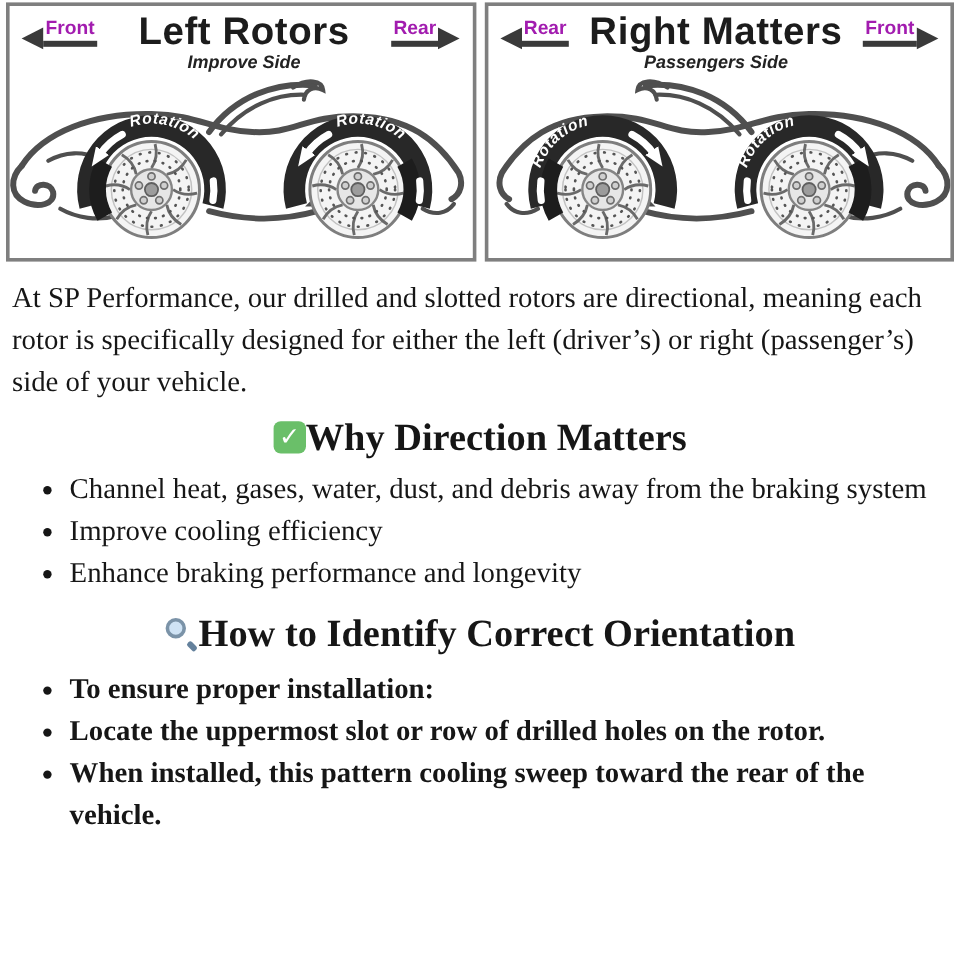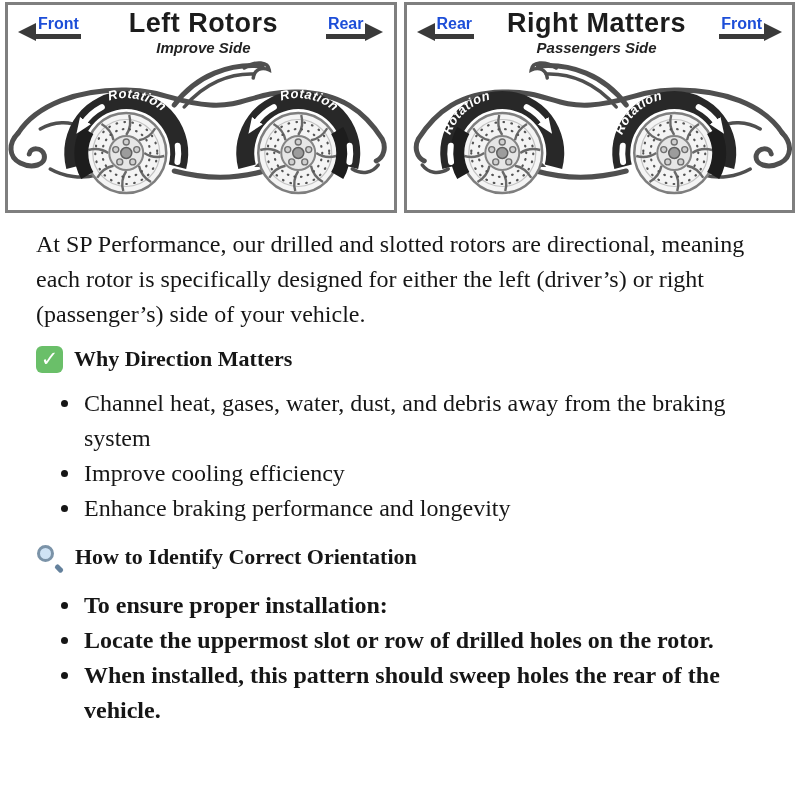--- a/index.html
+++ b/index.html
@@ -14,42 +14,42 @@
   body{
     width:800px;height:800px;background:#fff;color:#161616;
     font-family:"Liberation Serif",serif;overflow:hidden;
   }
 
   
   .diagram{display:flex;gap:7px;padding:2px 5px 0;}
   .panel{flex:1;border:3px solid var(--border);background:#fff;min-width:0;}
   .panel-header{display:flex;justify-content:space-between;align-items:flex-start;padding:5px 10px 0;}
   .dir{display:inline-flex;align-items:flex-start;margin-top:5px;
-       font-family:"Liberation Sans",sans-serif;font-weight:700;font-size:16px;color:#1d4ed8;}
+       font-family:"Liberation Sans",sans-serif;font-weight:700;font-size:16px;color:#a21caf;}
   .dir-label{border-bottom:5px solid #3a3a3a;padding:0 2px 1px;line-height:18px;}
   .tri{width:0;height:0;border-top:9px solid transparent;border-bottom:9px solid transparent;transform:translateY(8px);}
   .tri-left{border-right:18px solid #3a3a3a;}
   .tri-right{border-left:18px solid #3a3a3a;}
   .panel-title{text-align:center;font-family:"Liberation Sans",sans-serif;line-height:1;}
-  .panel-title .t{font-weight:700;font-size:27px;letter-spacing:.5px;color:#1c1c1c;}
+  .panel-title .t{font-weight:700;font-size:32px;letter-spacing:.5px;color:#1c1c1c;}
   .panel-title .s{font-weight:700;font-style:italic;font-size:15px;margin-top:3px;color:#222;}
   .car-svg{display:block;width:100%;height:155px;}
 
   .body-line{stroke:var(--line);stroke-width:5;fill:none;stroke-linecap:round;}
   .body-thin{stroke:var(--line);stroke-width:3.5;fill:none;stroke-linecap:round;}
   .arch{fill:var(--arch);}
   .caliper{fill:#1d1d1d;}
   .wedge{fill:var(--line);}
   .rot-arc{stroke:#fff;stroke-width:6;fill:none;stroke-linecap:round;}
   .rot-text{fill:#fff;font-family:"Liberation Sans",sans-serif;font-style:italic;font-weight:700;font-size:13px;letter-spacing:.5px;}
 
   
-  .content{padding:0 36px;}
+  .content{padding:0 10px;}
   .intro{font-size:24px;line-height:35px;margin:14px 0 0;}
-  .h2{display:flex;align-items:center;gap:11px;font-size:22px;line-height:30px;margin:12px 0 0;}
+  .h2{display:flex;align-items:center;font-size:32px;line-height:30px;margin:12px 0 0;justify-content:center;}
   .h2.bold{font-weight:700;}
   .h2.reg{font-weight:700;margin-top:16px;}
   .lead{font-size:24px;line-height:35px;margin:18px 0 0;}
   ul.bullets{margin:12px 0 0;padding-left:46px;font-size:24px;line-height:35px;list-style:disc outside;}
   ul.bullets.second{margin-top:16px;font-weight:bold;}
   ul.bullets li{margin:0;padding-left:2px;}
 
   
   .emoji-check{display:inline-block;width:27px;height:27px;border-radius:6px;background:var(--check-green);
     position:relative;flex:0 0 auto;}
@@ -209,16 +209,16 @@
         <span class="lens"></span>
         <span class="handle"></span>
       </span>
     <span>How to Identify Correct Orientation</span>
   </div>
 
   <ul class="bullets second">
 
   <li>To ensure proper installation:</li>
       <li>Locate the uppermost slot or row of drilled holes on the rotor.</li>
-      <li>When installed, this pattern should sweep holes the rear of the vehicle.</li>
+      <li>When installed, this pattern cooling sweep toward the rear of the vehicle.</li>
     </ul>
 
 </div>
 
 </body></html>

